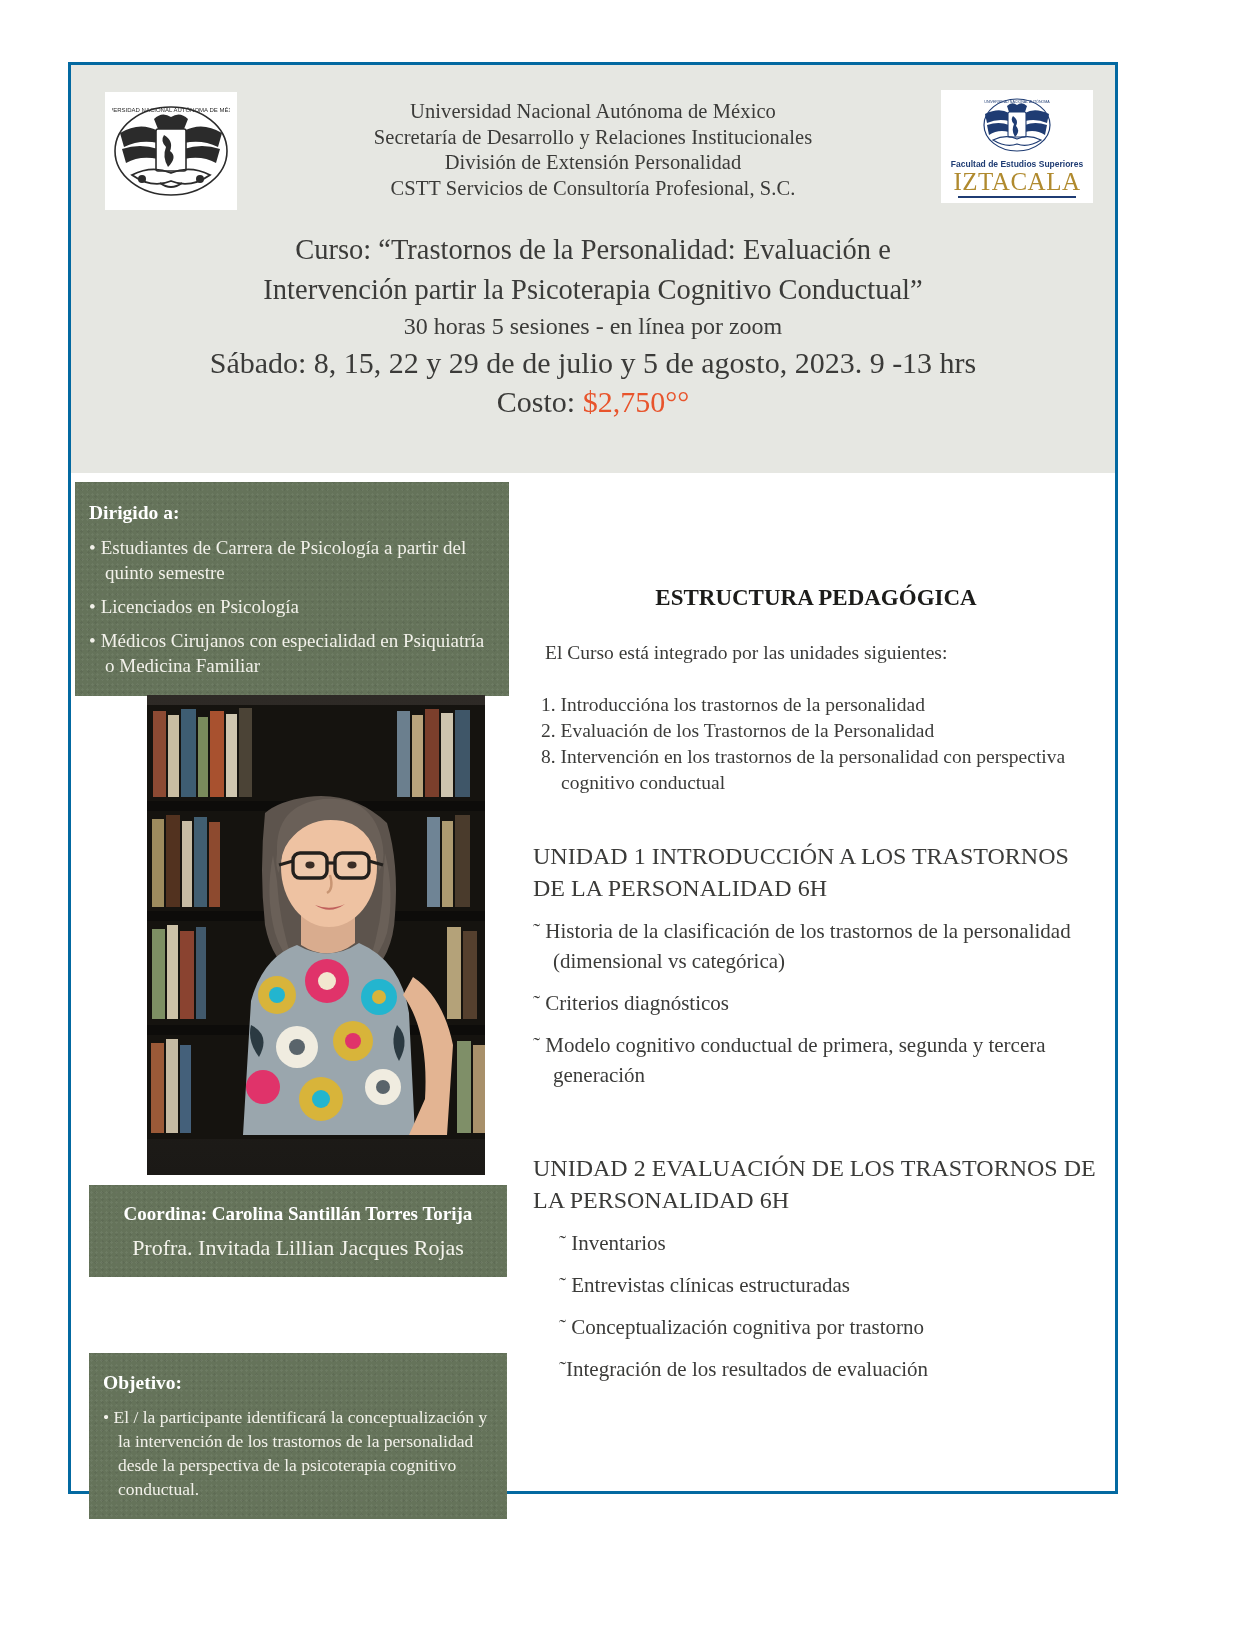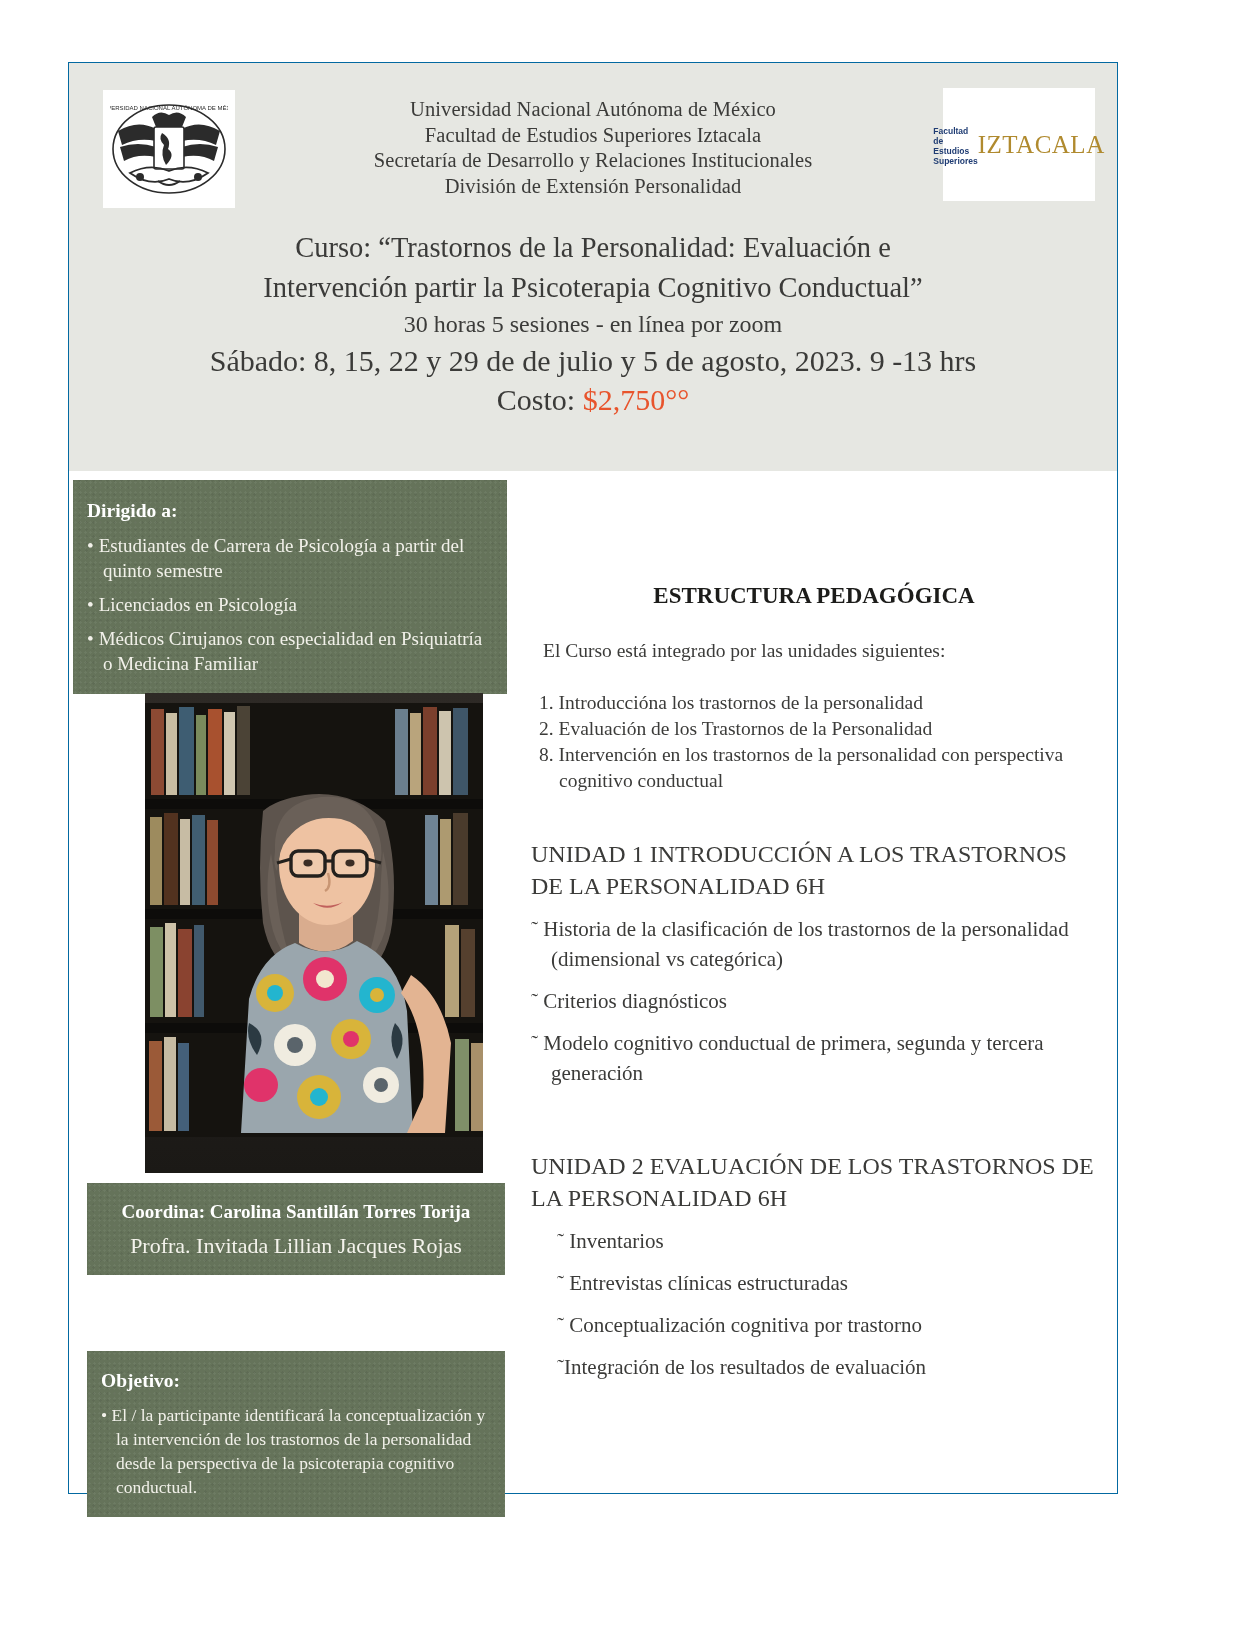--- a/index.html
+++ b/index.html
@@ -15,21 +15,21 @@
     position: relative;
     overflow: hidden;
   }
 
   .page {
     position: absolute;
     left: 68px;
     top: 62px;
     width: 1050px;
     height: 1432px;
-    border: 1px solid #0369a1;
+    border: 3px solid #0369a1;
     box-sizing: border-box;
     background: #ffffff;
   }
 
   
   .header-band {
     position: absolute;
     left: 0;
     top: 0;
     width: 100%;
@@ -50,20 +50,21 @@
     justify-content: center;
   }
   .logo-right {
     position: absolute;
     right: 22px;
     top: 25px;
     width: 152px;
     height: 113px;
     background: #ffffff;
     display: flex;
+    flex-direction: column;
     align-items: center;
     justify-content: center;
   }
 
   .inst-lines {
     position: absolute;
     left: 0;
     right: 0;
     top: 34px;
     text-align: center;
@@ -287,23 +288,23 @@
         <path d="M52 36 Q62 42 58 52 Q66 58 56 68 Q50 58 54 48 Q48 42 52 36 Z" fill="#2b2b2b"></path>
         <path d="M20 76 Q40 66 59 74 Q78 66 98 76 Q78 90 59 82 Q40 90 20 76 Z" fill="none" stroke="#2b2b2b" stroke-width="1.8"></path>
         <circle cx="30" cy="80" r="4" fill="#2b2b2b"></circle>
         <circle cx="88" cy="80" r="4" fill="#2b2b2b"></circle>
         <path d="M48 84 Q59 92 70 84" fill="none" stroke="#2b2b2b" stroke-width="2"></path>
       </svg>
     </div>
 
     <div class="inst-lines">
       <div>Universidad Nacional Autónoma de México</div>
-      <div>Facultad de Estudios Superiores Iztacala</div>
       <div>Secretaría de Desarrollo y Relaciones Institucionales</div>
       <div>División de Extensión Personalidad</div>
+      <div>CSTT Servicios de Consultoría Profesional, S.C.</div>
     </div>
 
     <div class="logo-right">
       <svg width="70" height="62" viewBox="0 0 70 62">
         <ellipse cx="35" cy="30" rx="33" ry="26" fill="none" stroke="#1f3c73" stroke-width="1.2"></ellipse>
         <text x="35" y="8" font-size="3.6" text-anchor="middle" fill="#1f3c73" font-family="Liberation Sans, sans-serif">UNIVERSIDAD NACIONAL AUTÓNOMA</text>
         <path d="M3 19 Q17 12 27 18 L27 26 Q16 23 5 28 Z" fill="#1f3c73"></path>
         <path d="M67 19 Q53 12 43 18 L43 26 Q54 23 65 28 Z" fill="#1f3c73"></path>
         <path d="M5 30 Q17 26 27 30 L27 37 Q16 34 7 40 Z" fill="#1f3c73"></path>
         <path d="M65 30 Q53 26 43 30 L43 37 Q54 34 63 40 Z" fill="#1f3c73"></path>

